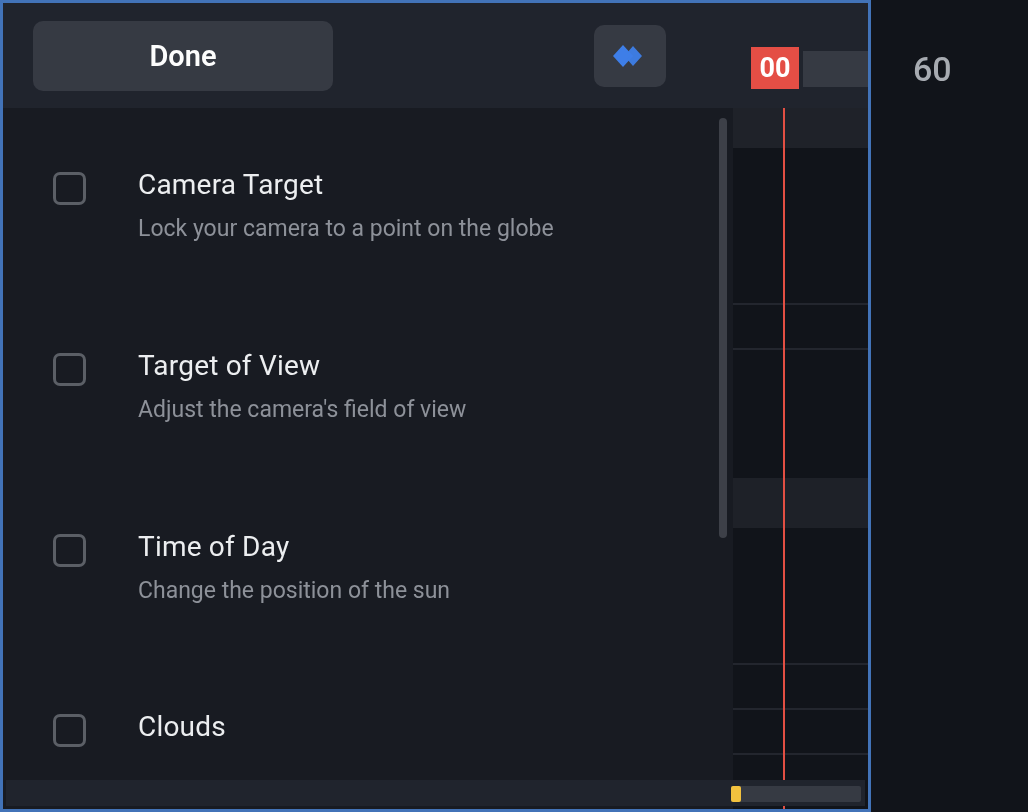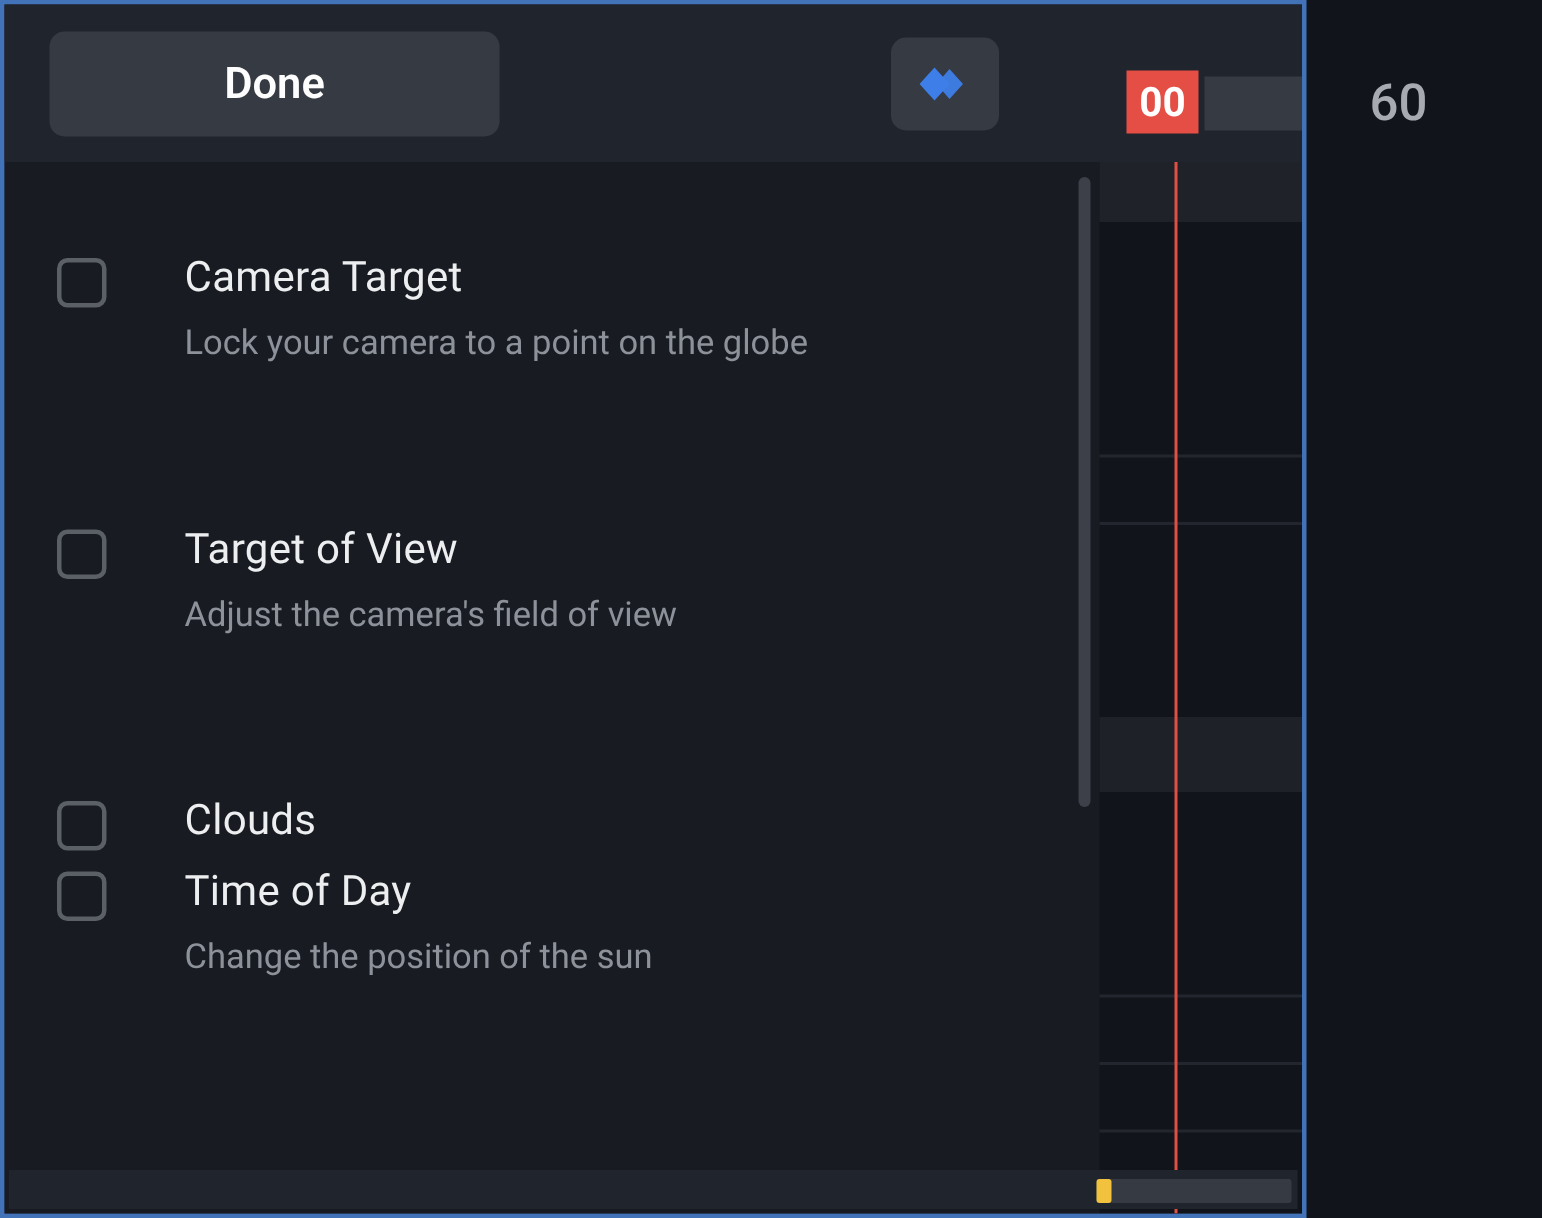--- a/index.html
+++ b/index.html
@@ -100,21 +100,21 @@
       overflow: hidden;
     }
     .left-panel {
       width: 730px;
       position: relative;
       background: #181b22;
       overflow: hidden;
     }
     .options-list {
       padding-top: 60px;
-      padding-left: 35px;
+      padding-left: 50px;
       padding-right: 30px;
     }
     .option-row {
       display: flex;
       align-items: flex-start;
       margin-bottom: 105px;
     }
     .checkbox {
       width: 33px;
       height: 33px;
@@ -239,33 +239,33 @@
         </div>
 
         <div class="option-row">
           <div class="checkbox"></div>
           <div class="option-text">
             <div class="option-title">Target of View</div>
             <div class="option-desc">Adjust the camera's field of view</div>
           </div>
         </div>
 
+        <div class="option-row">
+          <div class="checkbox"></div>
+          <div class="option-text">
+            <div class="option-title">Time of Day</div>
+            <div class="option-desc">Change the position of the sun</div>
+          </div>
+        </div>
+
         <div class="option-row" style="margin-bottom:0;">
           <div class="checkbox"></div>
           <div class="option-text">
             <div class="option-title">Clouds</div>
             <div class="option-desc"></div>
-          </div>
-        </div>
-
-        <div class="option-row">
-          <div class="checkbox"></div>
-          <div class="option-text">
-            <div class="option-title">Time of Day</div>
-            <div class="option-desc">Change the position of the sun</div>
           </div>
         </div>
 
       </div>
       <div class="scroll-indicator"></div>
     </div>
 
     <div class="right-panel">
       <div class="playhead"></div>
 

